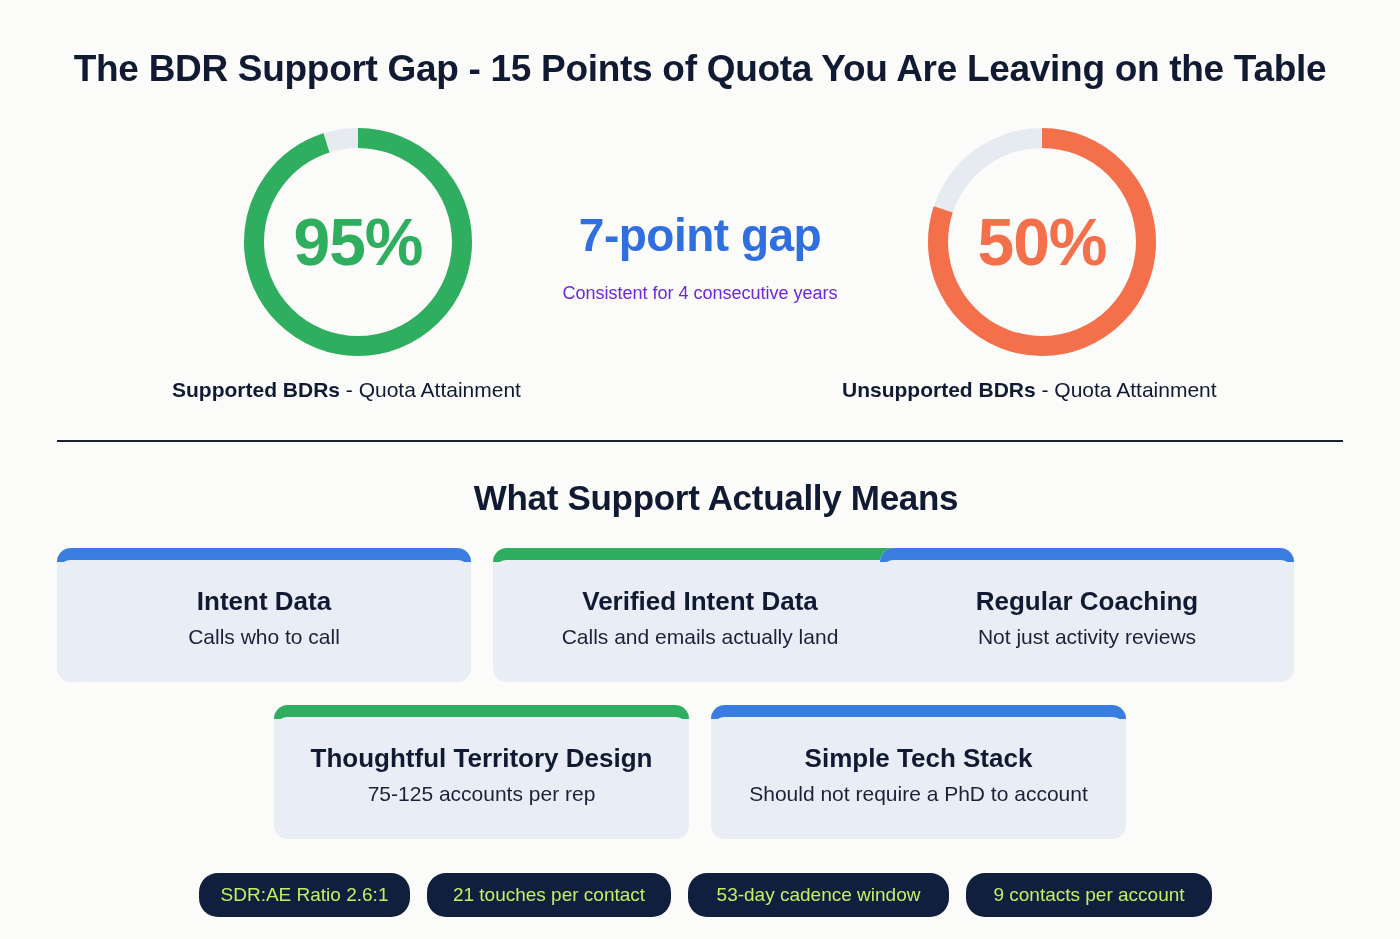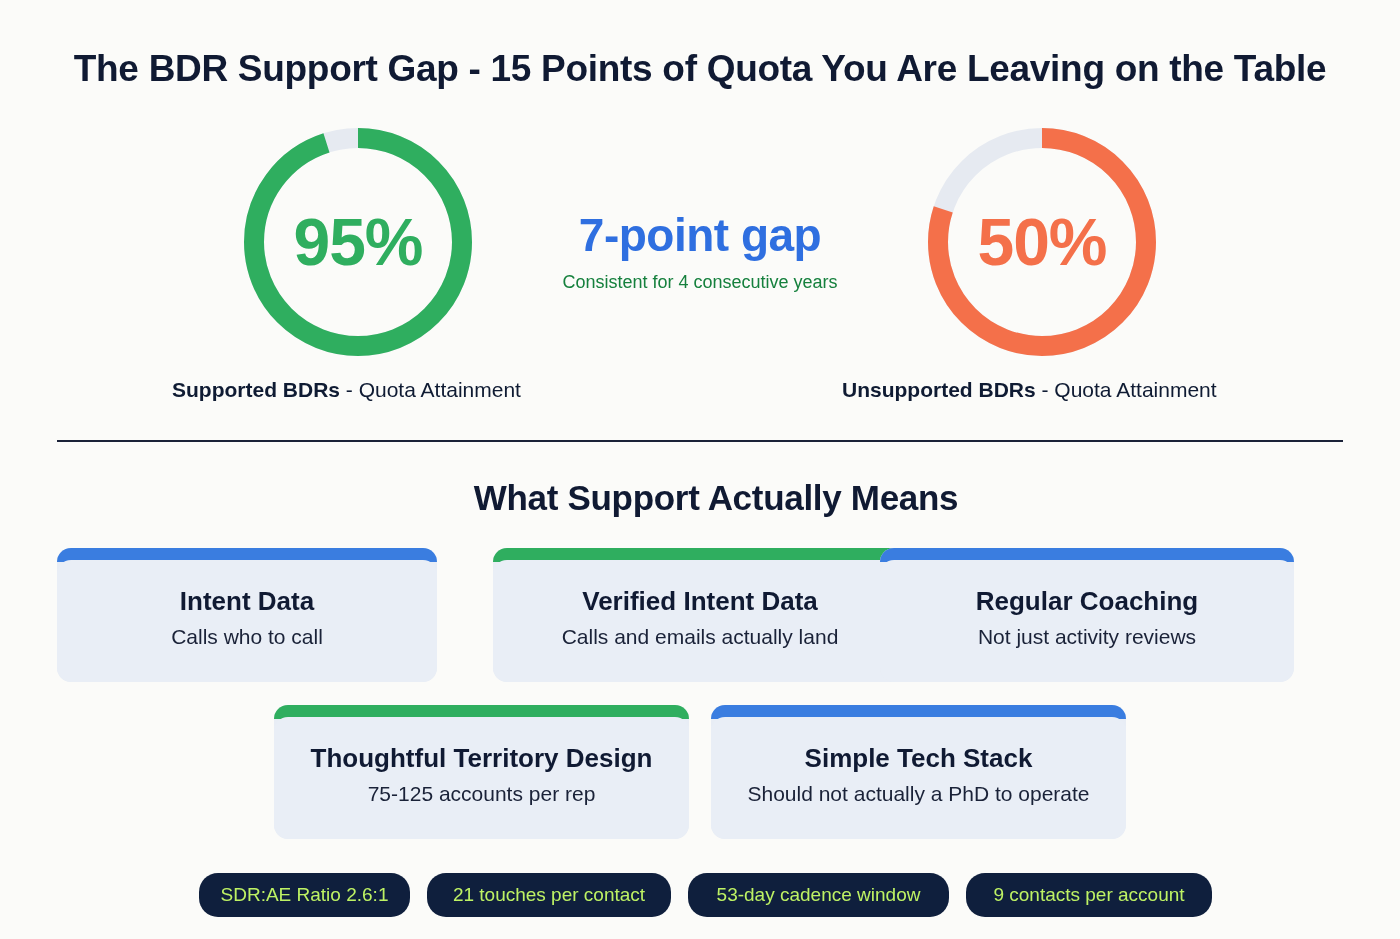--- a/index.html
+++ b/index.html
@@ -17,21 +17,21 @@
   #donut-left { left: 243px; top: 127px; }
   #donut-right { left: 927px; top: 127px; }
 
   .donut-label { position: absolute; top: 378px; font-size: 21px; color: #0f1b33; white-space: nowrap; }
   .donut-label b { font-weight: 700; }
   #label-left { left: 172px; }
   #label-right { left: 842px; }
 
   .gap { position: absolute; top: 208px; left: 500px; width: 400px; text-align: center; }
   .gap .big { font-size: 46px; font-weight: 700; color: #2f6fe0; letter-spacing: -0.5px; }
-  .gap .sub { margin-top: 10px; font-size: 18px; color: #15803d; }
+  .gap .sub { margin-top: 21px; font-size: 18px; color: #6d28d9; }
 
   .divider { position: absolute; top: 440px; left: 57px; width: 1286px; height: 2px; background: #1a2238; }
 
   .section-title { position: absolute; top: 478px; left: 16px; width: 1400px; text-align: center;
     font-size: 35px; font-weight: 700; color: #101a33; letter-spacing: -0.3px; }
 
   .card { position: absolute; height: 134px; border-radius: 14px; overflow: hidden; background: #e8edf5; }
   .card .bar { position: absolute; top: 0; left: 0; right: 0; height: 14px; }
   .card .body { position: absolute; top: 12px; left: 0; right: 0; bottom: 0; background: #e9eef6;
     border-radius: 14px 14px 14px 14px; display: flex; flex-direction: column; align-items: center; justify-content: center; padding-bottom: 8px; }
@@ -66,21 +66,21 @@
     <circle id="arc-right" cx="115" cy="115" r="104" fill="none" stroke="#f4704a" stroke-width="20" stroke-dasharray="522.7610175573416 653.451271946677"></circle>
   </svg>
   <div class="pct" style="color:#f4704a">50%</div>
 </div>
 <div class="donut-label" id="label-right"><b>Unsupported BDRs</b><span> - Quota Attainment</span></div>
 
 <div class="divider"></div>
 
 <div class="section-title">What Support Actually Means</div>
 
-<div class="card" style="left:57px;top:548px;width:380px;text-align:right;">
+<div class="card" style="left:57px;top:548px;width:414px;text-align:right;">
   <div class="bar" style="background: rgb(58, 125, 224);"></div>
   <div class="body">
     <div class="h">Intent Data</div>
     <div class="d">Calls who to call</div>
   </div>
 </div>
 <div class="card" style="left:493px;top:548px;width:414px;">
   <div class="bar" style="background: rgb(47, 174, 95);"></div>
   <div class="body">
     <div class="h">Verified Intent Data</div>
@@ -98,20 +98,20 @@
   <div class="bar" style="background: rgb(47, 174, 95);"></div>
   <div class="body">
     <div class="h">Thoughtful Territory Design</div>
     <div class="d">75-125 accounts per rep</div>
   </div>
 </div>
 <div class="card" style="left:711px;top:705px;width:415px;">
   <div class="bar" style="background: rgb(58, 125, 224);"></div>
   <div class="body">
     <div class="h">Simple Tech Stack</div>
-    <div class="d">Should not actually a PhD to operate</div>
+    <div class="d">Should not require a PhD to account</div>
   </div>
 </div>
 
 <div class="pill" style="left:199px;width:211px;">SDR:AE Ratio 2.6:1</div>
 <div class="pill" style="left:427px;width:244px;">21 touches per contact</div>
 <div class="pill" style="left:688px;width:261px;">53-day cadence window</div>
 <div class="pill" style="left:966px;width:246px;">9 contacts per account</div>
 
 </body></html>

